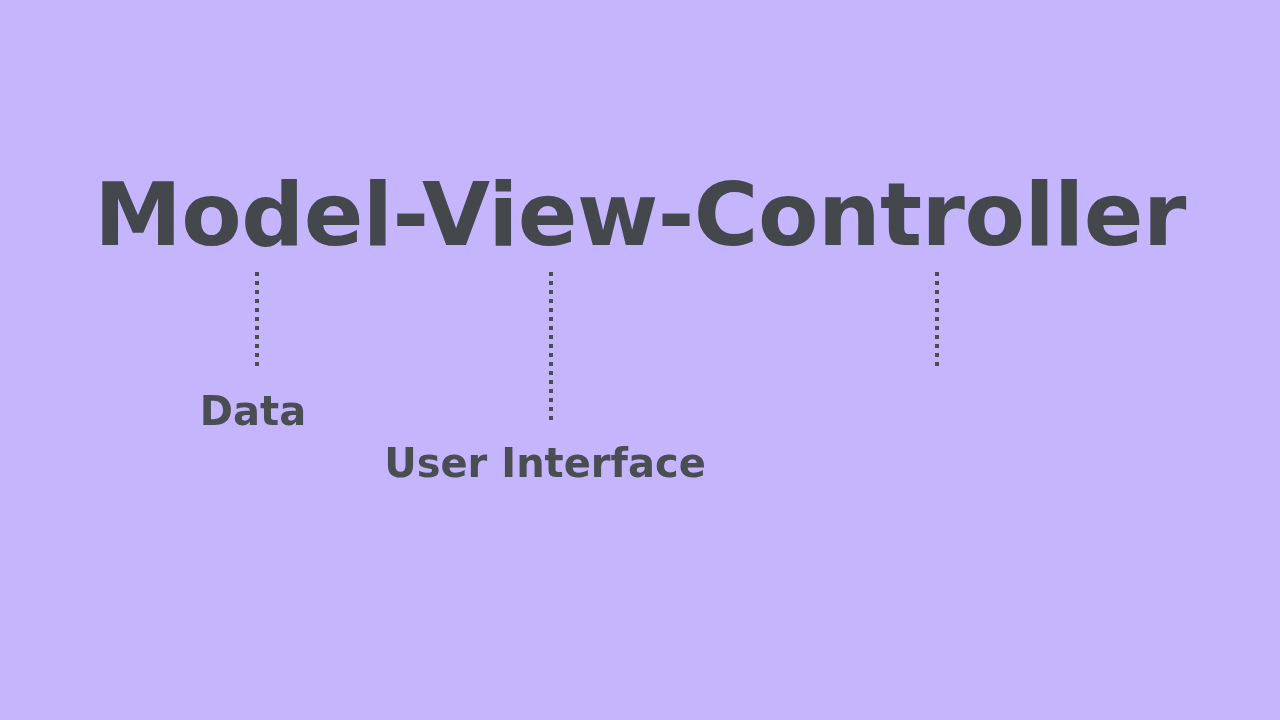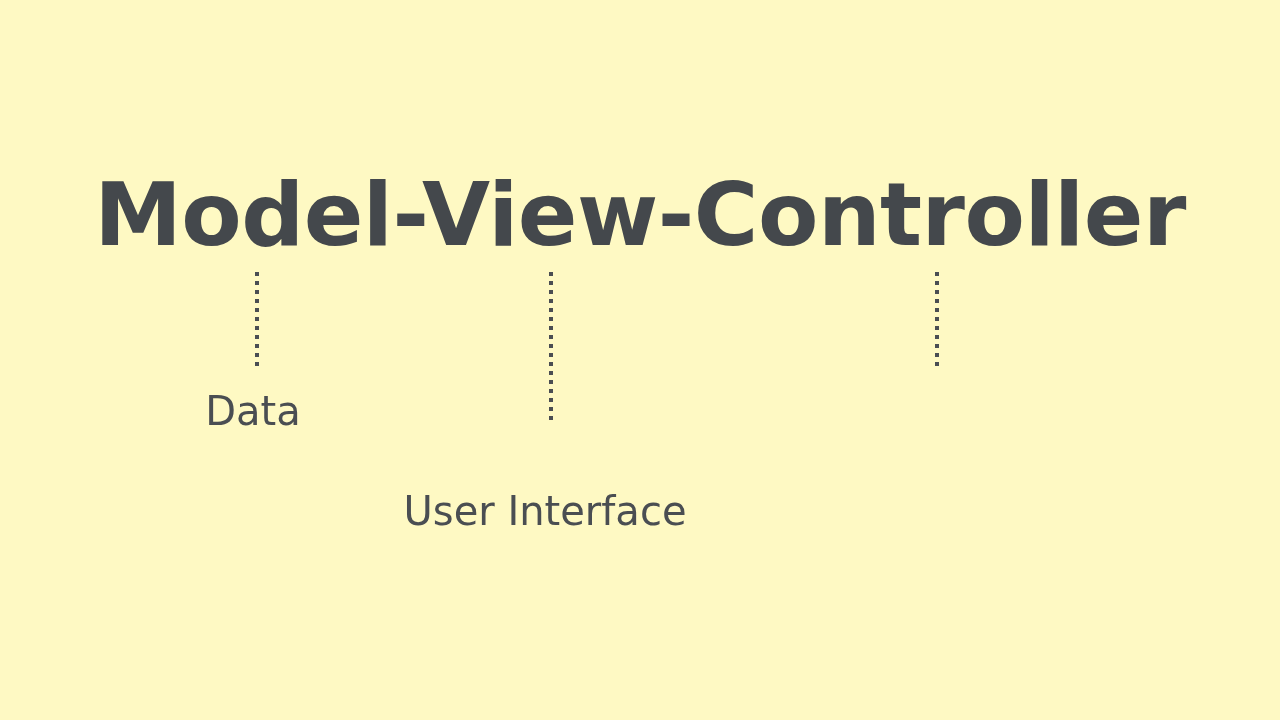--- a/index.html
+++ b/index.html
@@ -11,21 +11,21 @@
     height: 720px;
     background: #ffffff;
     font-family: "DejaVu Sans", sans-serif;
     overflow: hidden;
   }
 
   #slide {
     position: relative;
     width: 1280px;
     height: 720px;
-    background: #fef9c3;
+    background: #c4b5fd;
   }
 
   
   .title {
     position: absolute;
     left: 0;
     top: 163px;
     width: 1280px;
     text-align: center;
     font-family: "DejaVu Sans", sans-serif;
@@ -52,30 +52,30 @@
     background-repeat: repeat-y;
   }
   .connector-model      { left: 255px; top: 272px; height: 94px; }
   .connector-view       { left: 549px; top: 272px; height: 148px; }
   .connector-controller { left: 935px; top: 272px; height: 94px; }
 
   
   .leaf-label {
     position: absolute;
     font-family: "DejaVu Sans", sans-serif;
-    font-weight: 400;
+    font-weight: 700;
     font-size: 40px;
     line-height: 48px;
     color: #4a4e52;
     white-space: nowrap;
     text-align: center;
     transform: translateX(-50%);
   }
   .label-data      { left: 253px; top: 387px; }
-  .label-ui        { left: 545px; top: 439px; margin-top: 48px; }
+  .label-ui        { left: 545px; top: 439px; }
   .label-coord     { left: 926px; top: 387px; }
 </style>
 </head>
 <body>
 
 <div id="slide">
 
   <div class="title">Model-View-Controller</div>
 
   <div class="connector connector-model"></div>

